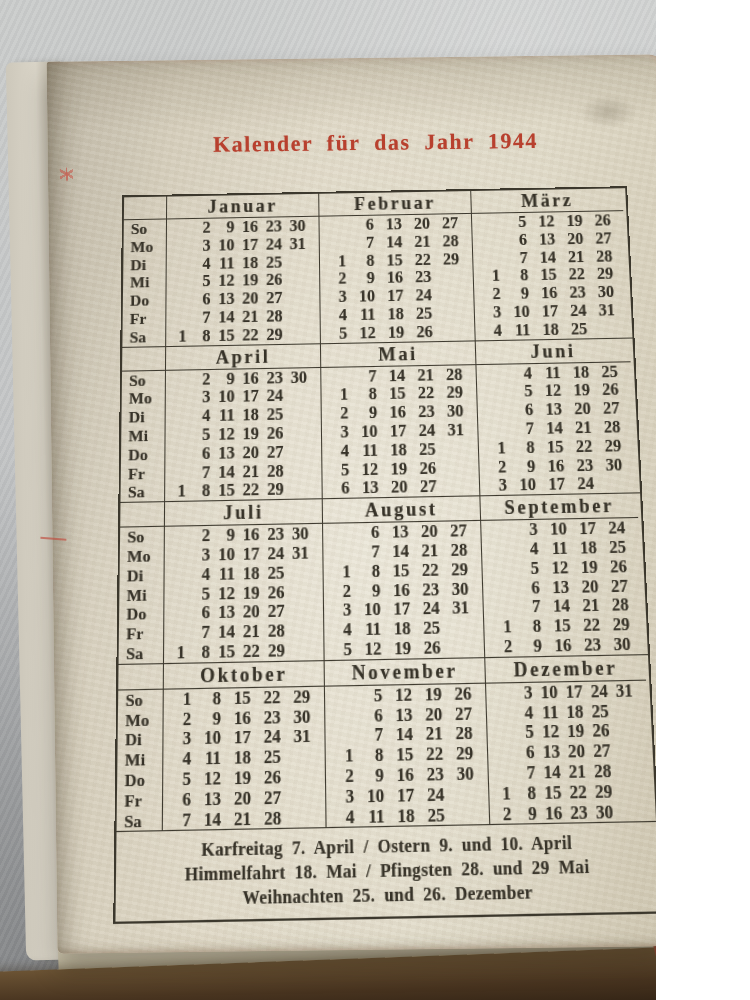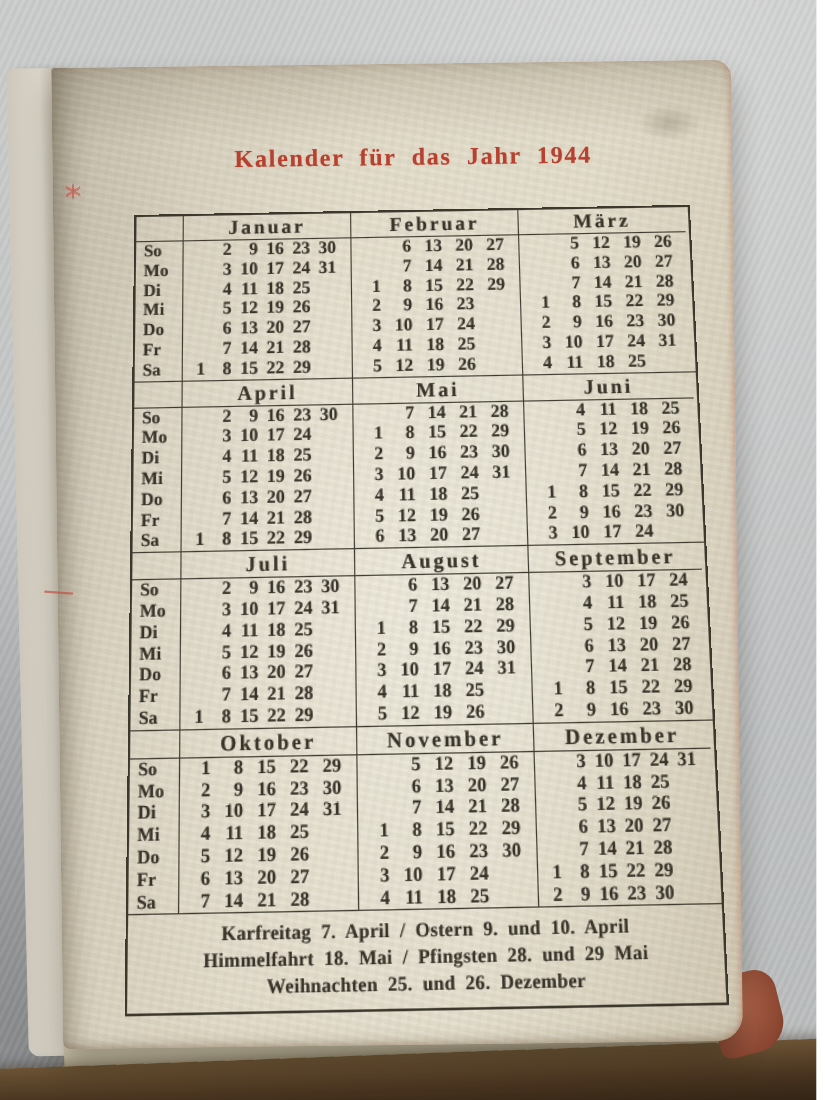--- a/index.html
+++ b/index.html
@@ -5,21 +5,21 @@
   :root{
     --line: #3c382d;
     --ink: #363228;
     --red: #b8402e;
   }
   html,body{margin:0;padding:0;}
   body{width:750px;height:1000px;overflow:hidden;font-family:"Liberation Serif","DejaVu Serif",serif;}
 
   
   .photo{
-    position:relative;width:742px;height:1000px;overflow:hidden;
+    position:relative;width:656px;height:1000px;overflow:hidden;
     background-color:#c3c5c4;
     background-image:
       repeating-linear-gradient(115deg, rgba(255,255,255,.045) 0 3px, rgba(40,40,50,.035) 3px 6px),
       radial-gradient(ellipse at 78% 6%, rgba(255,255,255,.22), transparent 45%),
       radial-gradient(ellipse at 4% 96%, rgba(35,35,40,.35), transparent 38%),
       linear-gradient(180deg,#cbcdcc,#c2c4c5 55%,#b9bcbc);
   }
 
   
   .facing-page{

